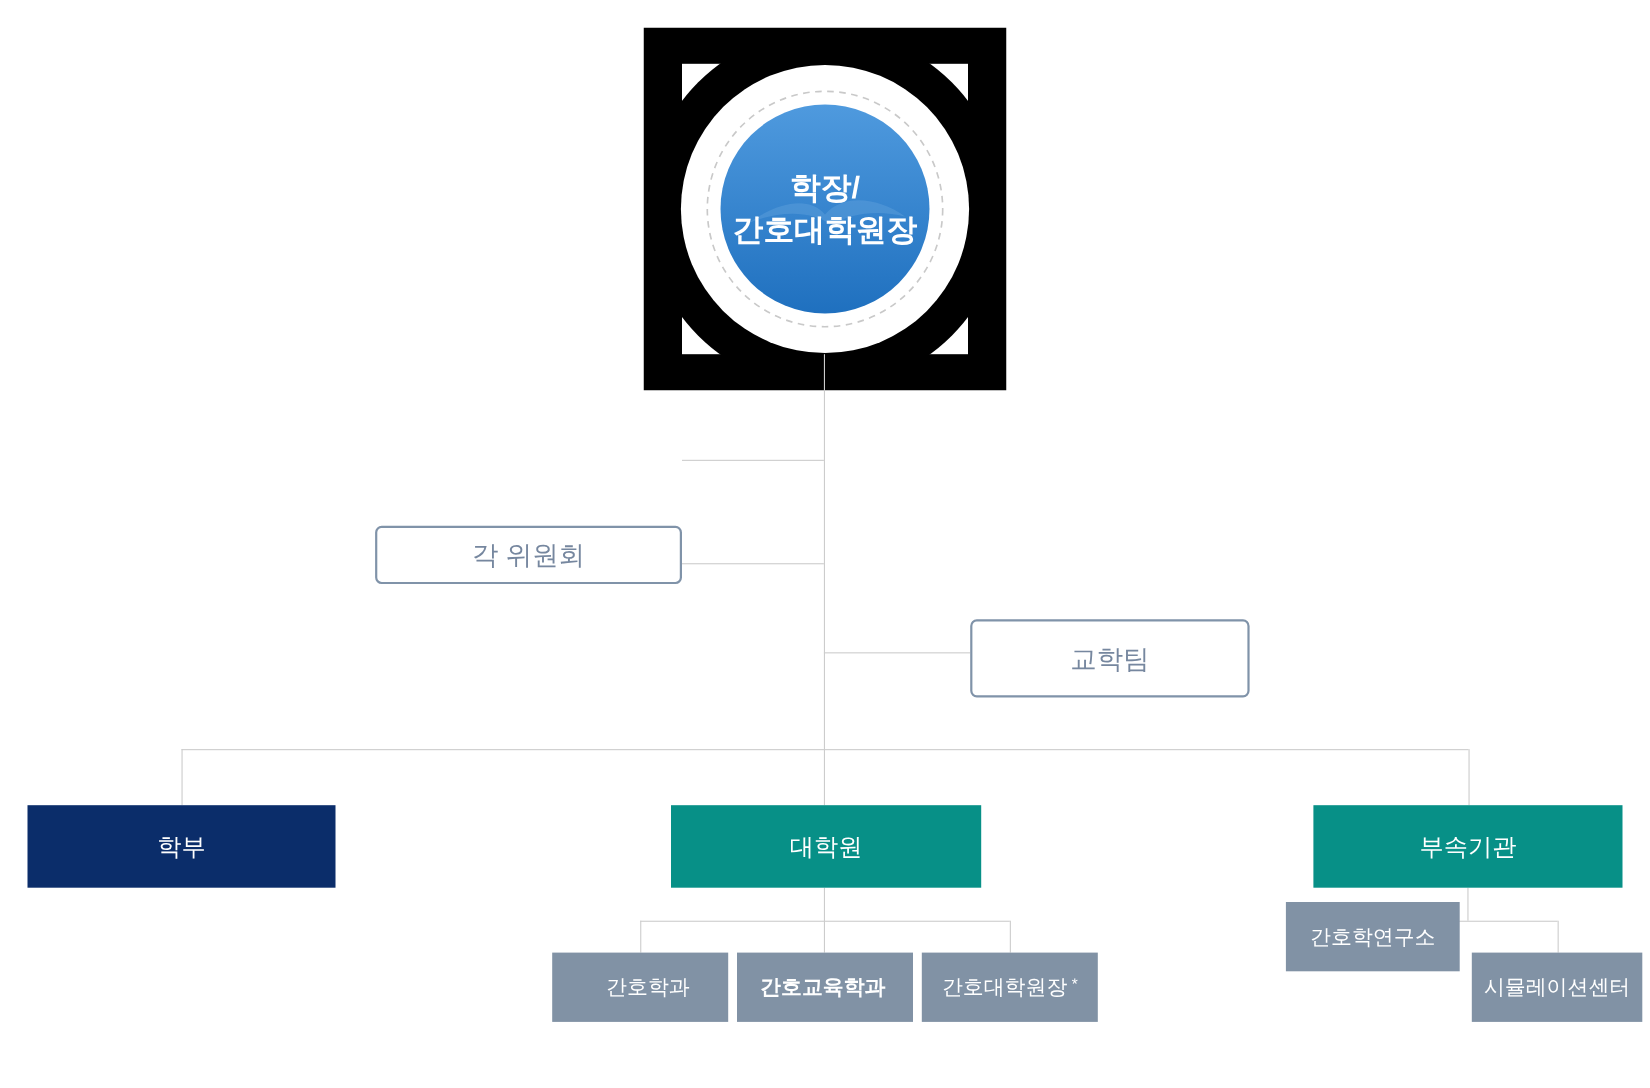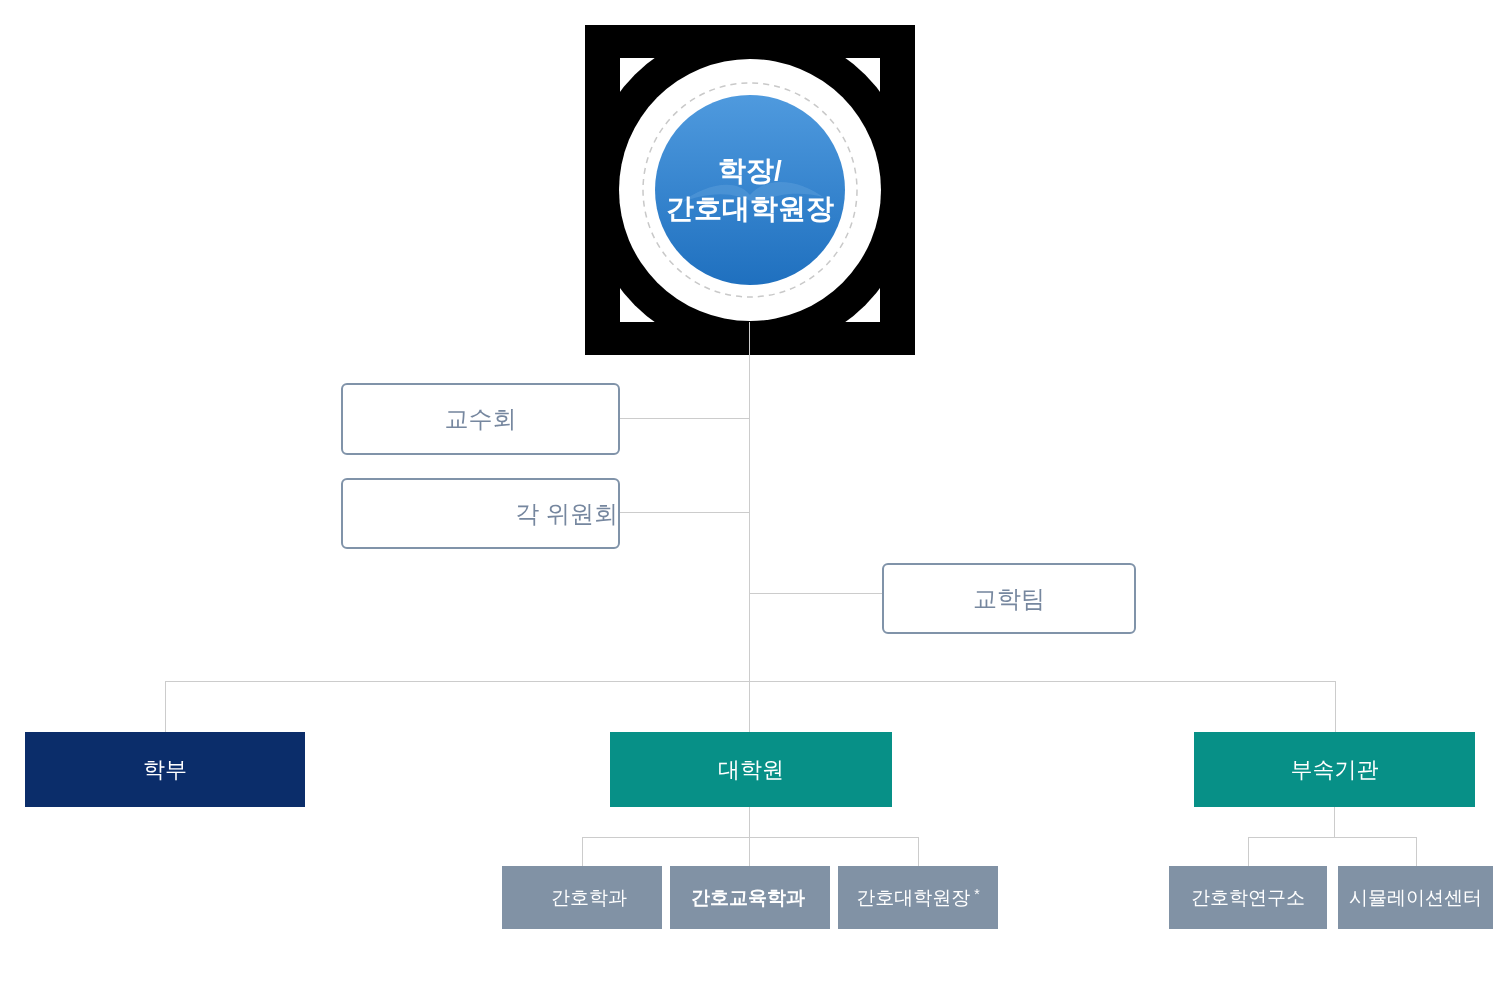--- a/index.html
+++ b/index.html
@@ -89,24 +89,21 @@
   <div class="line" style="left:1335px; top:681px; width:1px; height:51px;"></div>
   <div class="line" style="left:749px; top:807px; width:1px; height:59px;"></div>
   <div class="line" style="left:582px; top:837px; width:336px; height:1px;"></div>
   <div class="line" style="left:582px; top:837px; width:1px; height:29px;"></div>
   <div class="line" style="left:918px; top:837px; width:1px; height:29px;"></div>
   <div class="line" style="left:1334px; top:807px; width:1px; height:30px;"></div>
   <div class="line" style="left:1248px; top:837px; width:168px; height:1px;"></div>
   <div class="line" style="left:1248px; top:837px; width:1px; height:29px;"></div>
   <div class="line" style="left:1416px; top:837px; width:1px; height:29px;"></div>
 
-  <div class="box outline-box" style="left:341px; top:383px; width:279px; height:72px;">
-    <span>교수회</span>
-  </div>
-  <div class="box outline-box" style="left:341px; top:478px; width:279px; height:71px;justify-content:flex-end;">
+  <div class="box outline-box" style="left:341px; top:478px; width:279px; height:53px;">
     <span>각 위원회</span>
   </div>
   <div class="box outline-box" style="left:882px; top:563px; width:254px; height:71px;">
     <span>교학팀</span>
   </div>
 
   <div class="box division-box navy" style="left:25px; top:732px; width:280px; height:75px;">
     <span>학부</span>
   </div>
   <div class="box division-box teal" style="left:610px; top:732px; width:282px; height:75px;align-items:center;">
@@ -122,20 +119,20 @@
   </div>
   <div class="box dept-box" style="left:670px; top:866px; width:160px; height:63px;font-weight:bold;">
     <span>간호교육학과</span>
       <sup></sup>
   </div>
   <div class="box dept-box" style="left:838px; top:866px; width:160px; height:63px;">
     <span>간호대학원장</span>
       <sup>*</sup>
   </div>
 
-  <div class="box dept-box" style="left:1169px; top:866px; width:158px; height:63px;">
+  <div class="box dept-box" style="left:1169px; top:820px; width:158px; height:63px;">
     <span>간호학연구소</span>
   </div>
   <div class="box dept-box" style="left:1338px; top:866px; width:155px; height:63px;">
     <span>시뮬레이션센터</span>
   </div>
 
 </div>
 
 </body></html>

